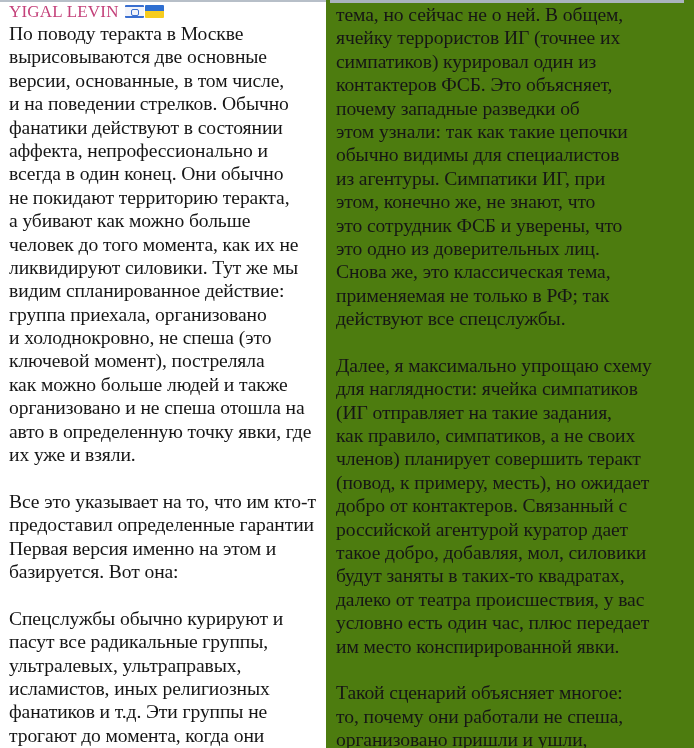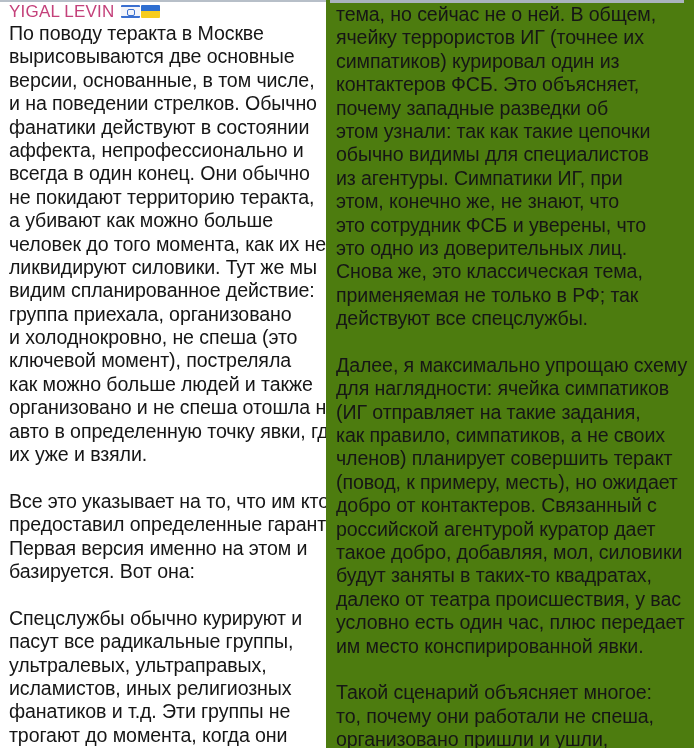--- a/index.html
+++ b/index.html
@@ -14,20 +14,21 @@
       position: relative;
       font-family: "Liberation Sans", sans-serif;
       color: #1a1a1a;
     }
     .col {
       position: absolute;
       top: 0;
       height: 748px;
       overflow: hidden;
       background: #ffffff;
+      font-family: Liberation Serif, serif;
     }
     .col-left {
       left: 0;
       width: 326px;
     }
     .col-right {
       left: 326px;
       width: 368px;
       background: #4d7c0f;
     }

